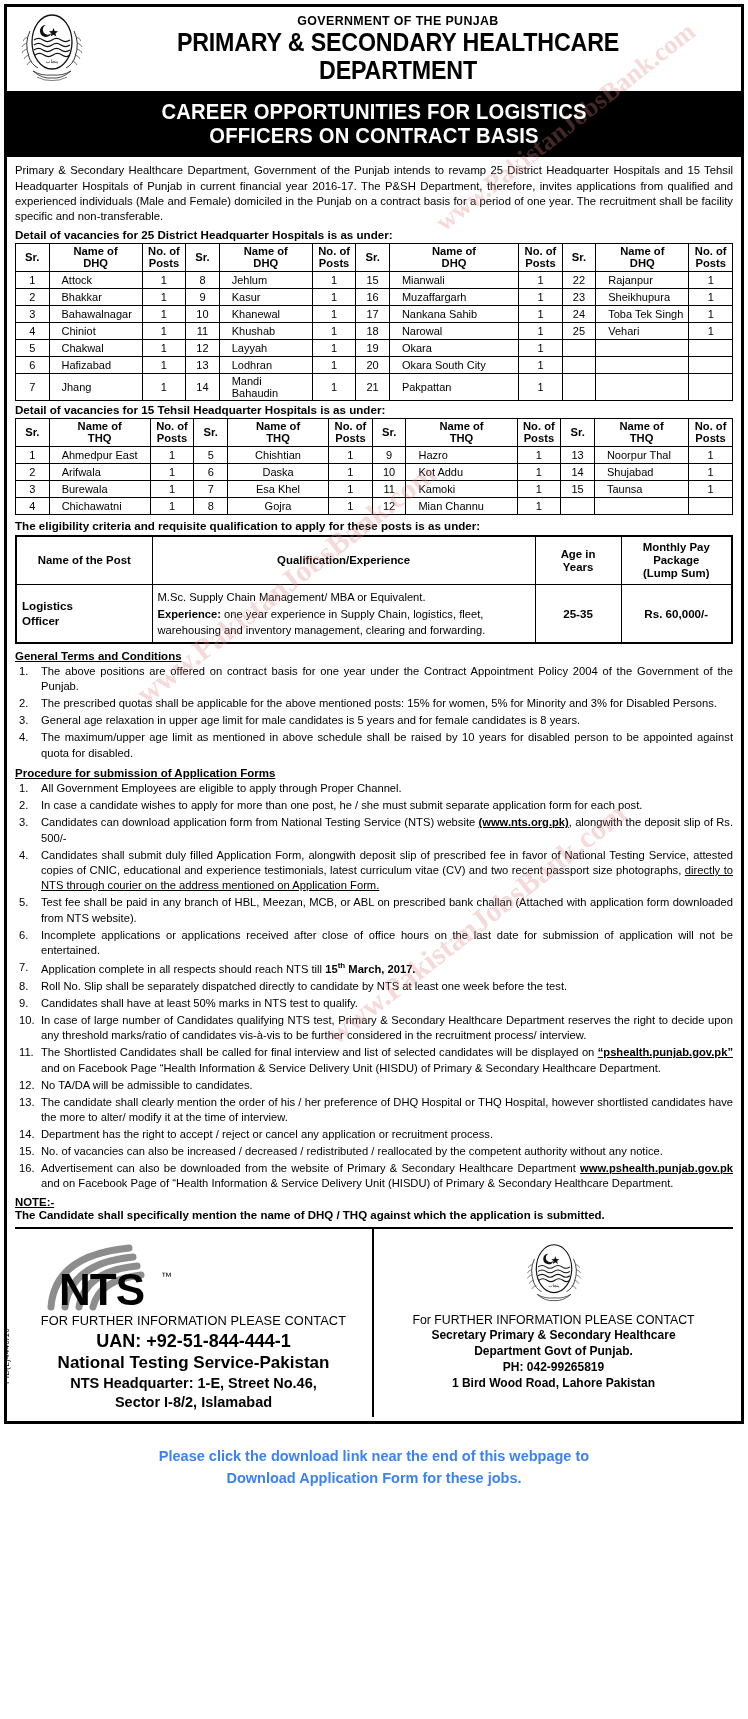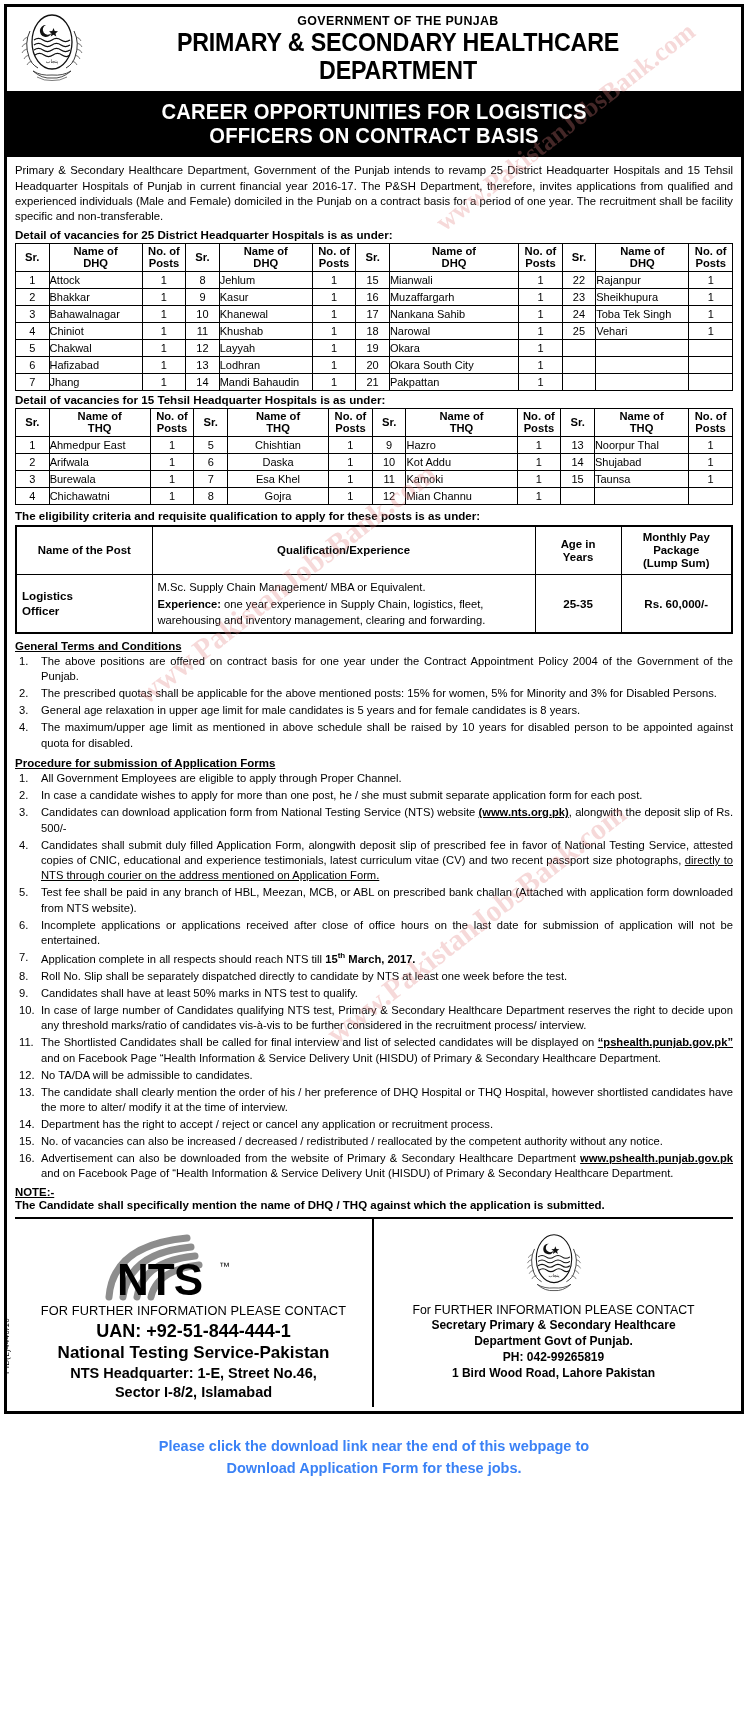--- a/index.html
+++ b/index.html
@@ -70,21 +70,21 @@
     border: 1px solid #000;
     font-size: 11px;
     padding: 1px 3px;
     height: 17px;
   }
   table.vac th {
     font-weight: bold; text-align: center; line-height: 1.02;
     font-size: 11.2px; padding: 2px 1px;
   }
   table.vac td.sr { text-align: center; font-size: 11px; }
-  table.vac td.nm { text-align: left; padding-left: 0; }
+  table.vac td.nm { text-align: left; padding-left: 12px; }
   table.vac td.np { text-align: center; }
   table.vac td.blank { border: 1px solid #000; background:#fff; }
   .col-sr { width: 5%; }
   .col-nm { width: 13.9%; }
   .col-np { width: 6.5%; }
 
   
   table.elig {
     width: 100%; border-collapse: collapse; table-layout: fixed;
     border: 2px solid #000; margin-top: 3px;
@@ -123,21 +123,21 @@
 
   
   .footer {
     border-top: 2.5px solid #000;
     margin-top: 4px;
     display: flex;
     min-height: 178px;
   }
   .f-left { flex: 1 1 50%; border-right: 2px solid #000; text-align: center; padding: 8px 6px 6px 6px; }
   .f-right { flex: 1 1 50%; text-align: center; padding: 8px 6px 6px 6px; }
-  .nts-logo { display:flex; justify-content:center; align-items:center; height: 74px; }
+  .nts-logo { display:flex; align-items:center; height: 74px; }
   .f-contact-lbl { font-size: 12.8px; margin-top: 2px; letter-spacing: .1px; }
   .f-uan { font-size: 18px; font-weight: bold; margin-top: 3px; }
   .f-org { font-size: 17px; font-weight: bold; margin-top: 1px; }
   .f-addr { font-size: 14.5px; font-weight: bold; line-height: 1.25; margin-top: 1px;}
   .f-r-lbl { font-size: 12.3px; margin-top: 2px; }
   .f-r-line { font-size: 12px; font-weight: bold; line-height: 1.35; }
   .crest-sm { display:flex; justify-content:center; align-items:center; height: 74px; }
 
   .pid {
     position: absolute; left: 2px; bottom: 120px;

